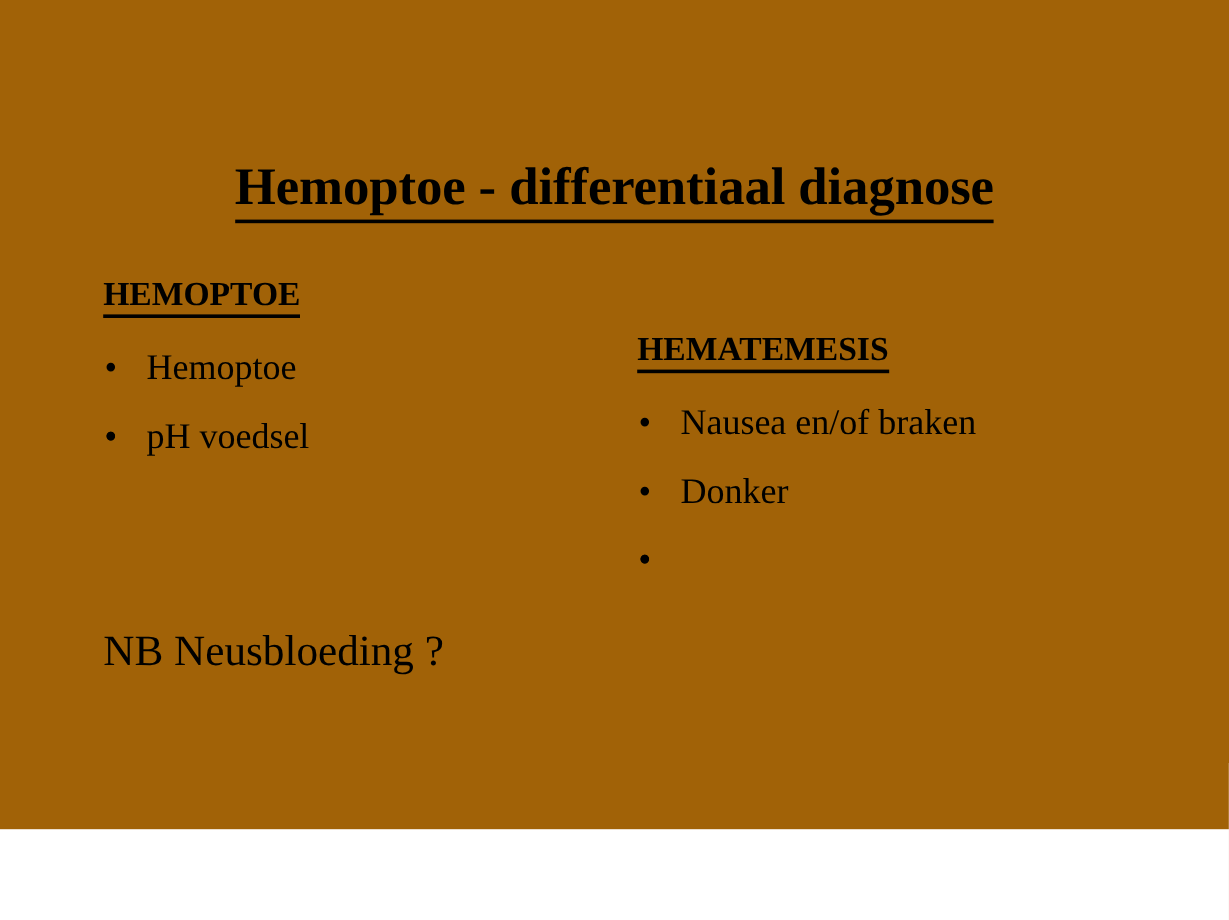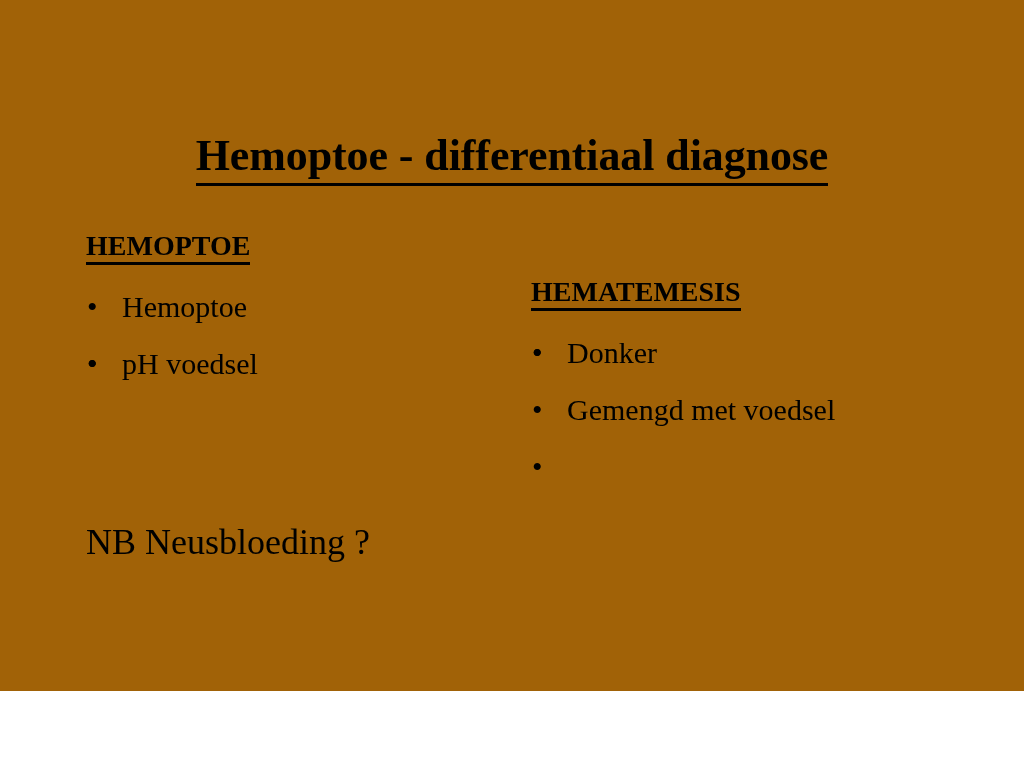--- a/index.html
+++ b/index.html
@@ -136,28 +136,28 @@
       </ul>
     </div>
 
     <div class="column right">
       <div class="column-heading">
         <span class="heading-text">HEMATEMESIS</span>
       </div>
       <ul class="bullet-list">
         <li>
           <span class="bullet-dot">•</span>
+          <span>Nausea en/of braken</span>
         </li>
         <li>
           <span class="bullet-dot">•</span>
           <span>Donker</span>
         </li>
         <li>
           <span class="bullet-dot">•</span>
-          <span>Gemengd met voedsel</span>
         </li>
         <li>
           <span class="bullet-dot">•</span>
         </li>
       </ul>
     </div>
 
   </div>
 
   <div class="note-line">NB Neusbloeding ?</div>

